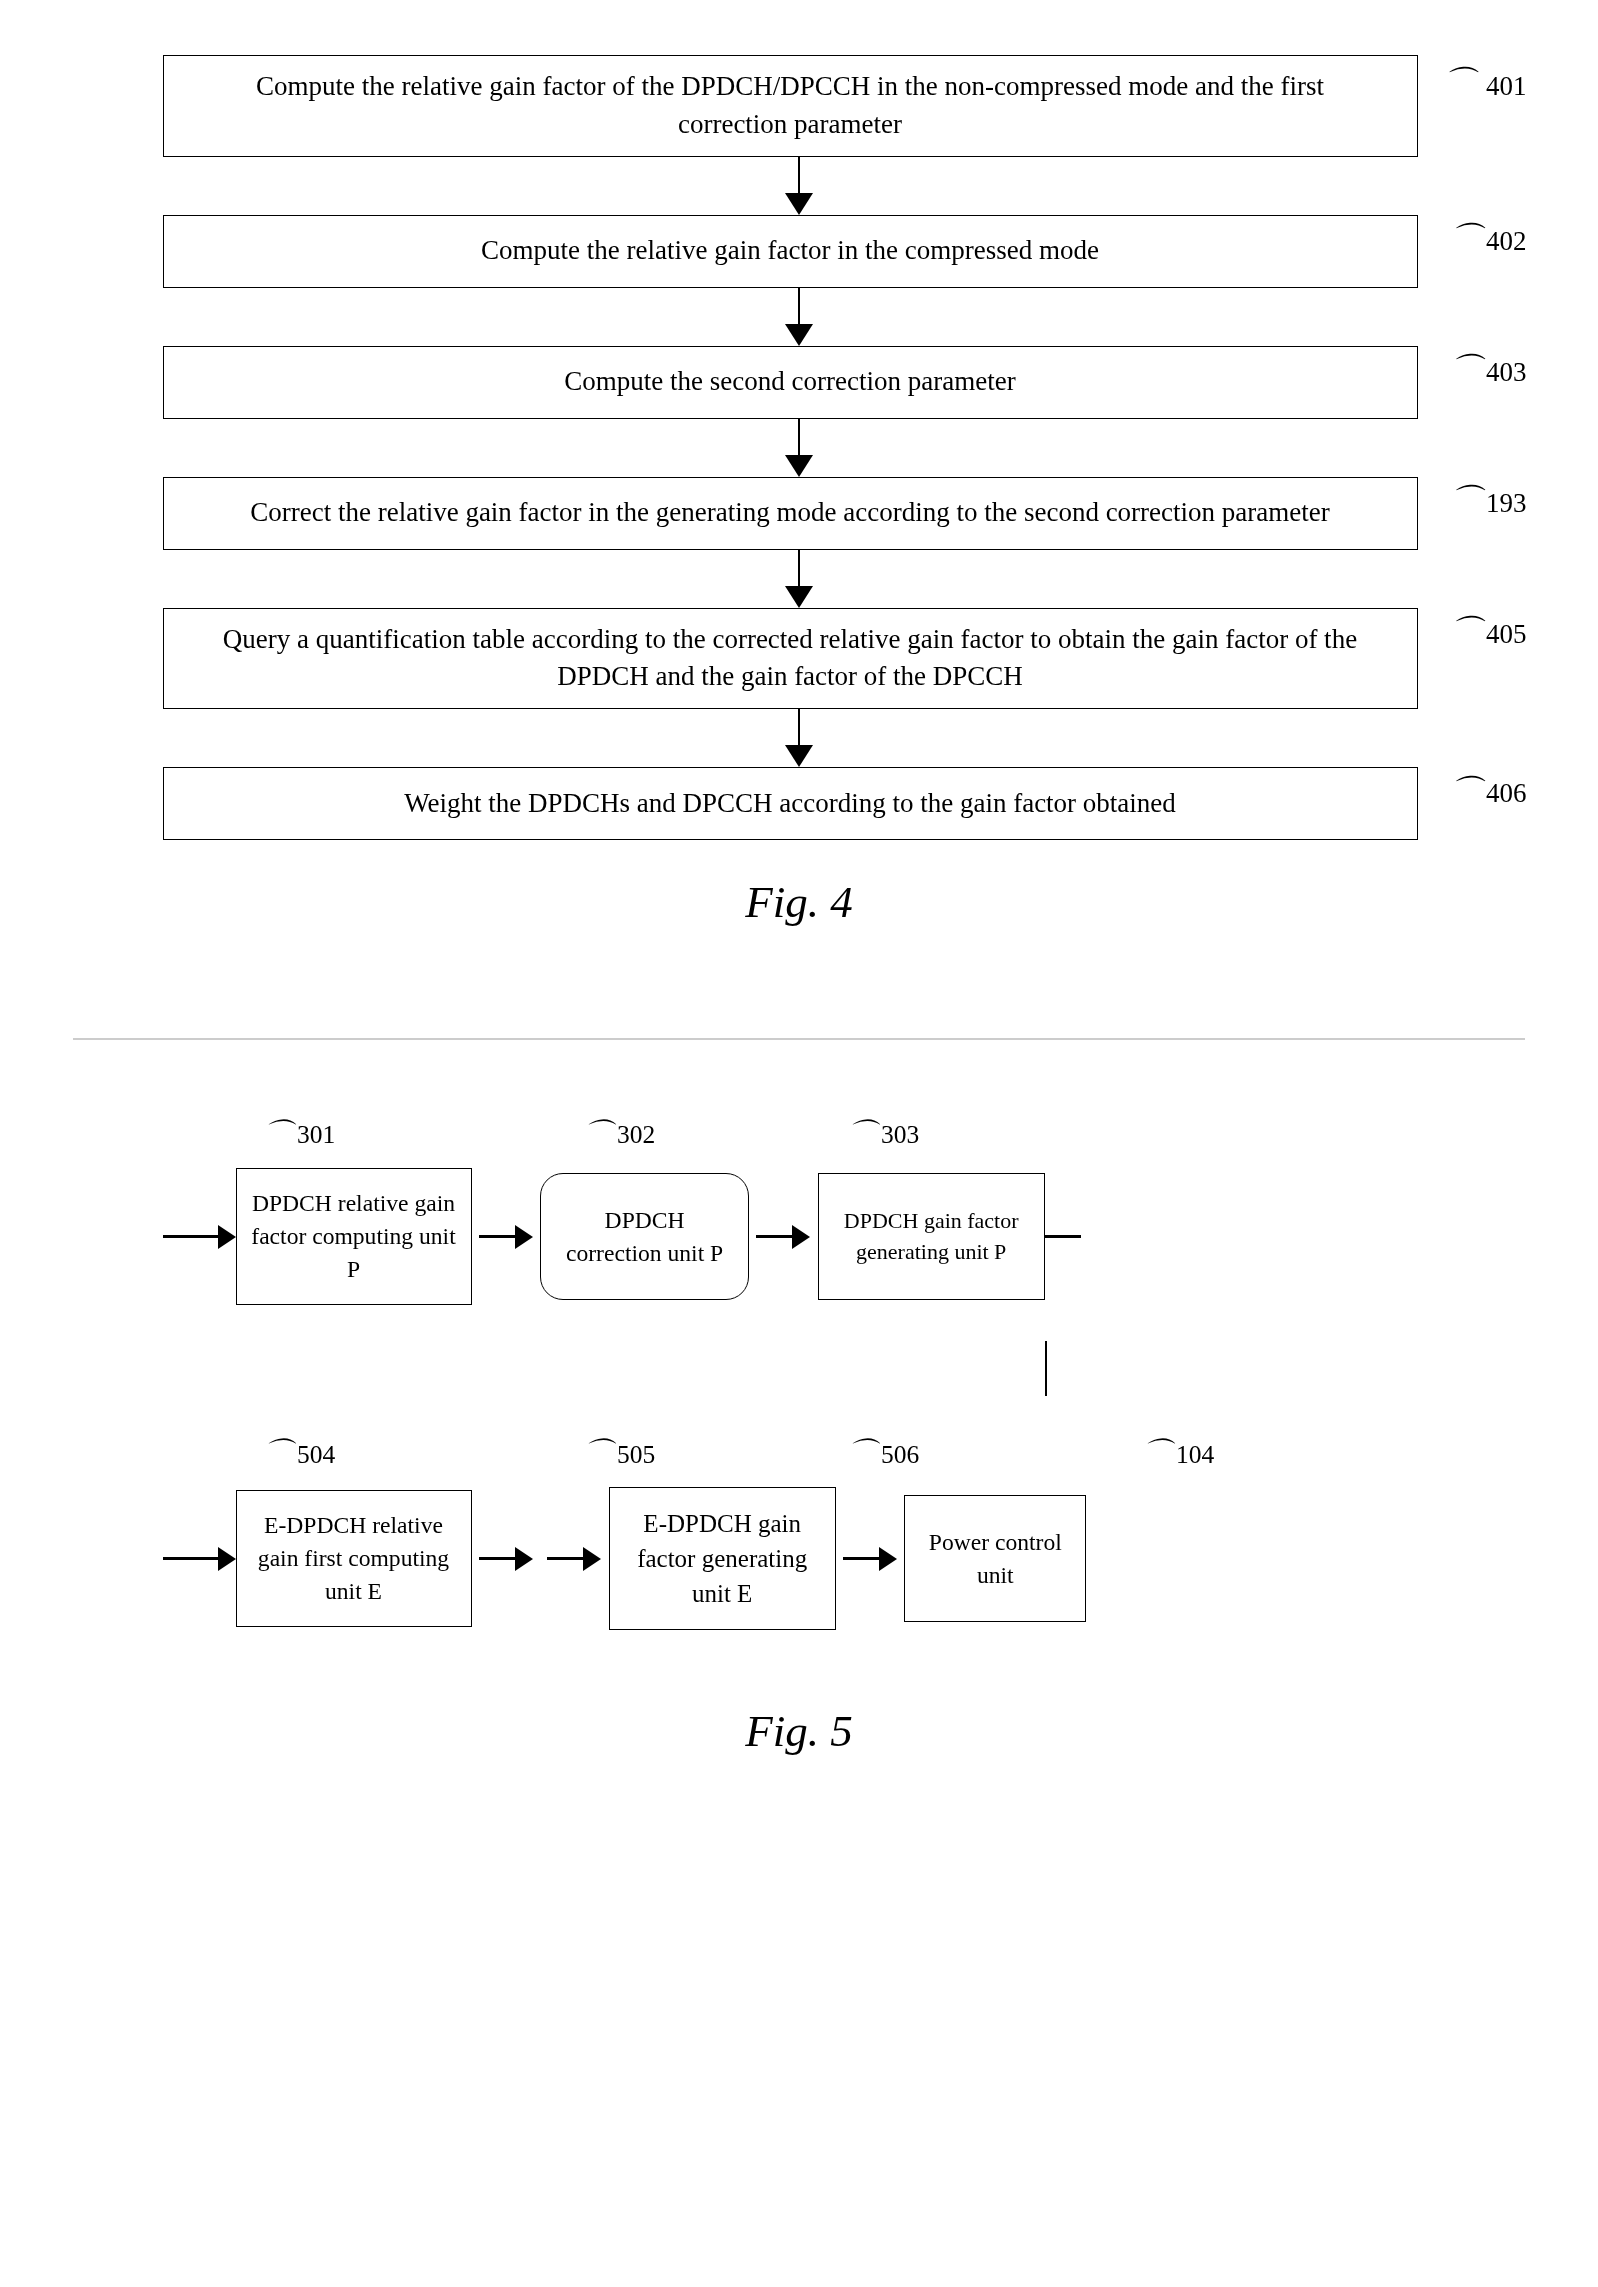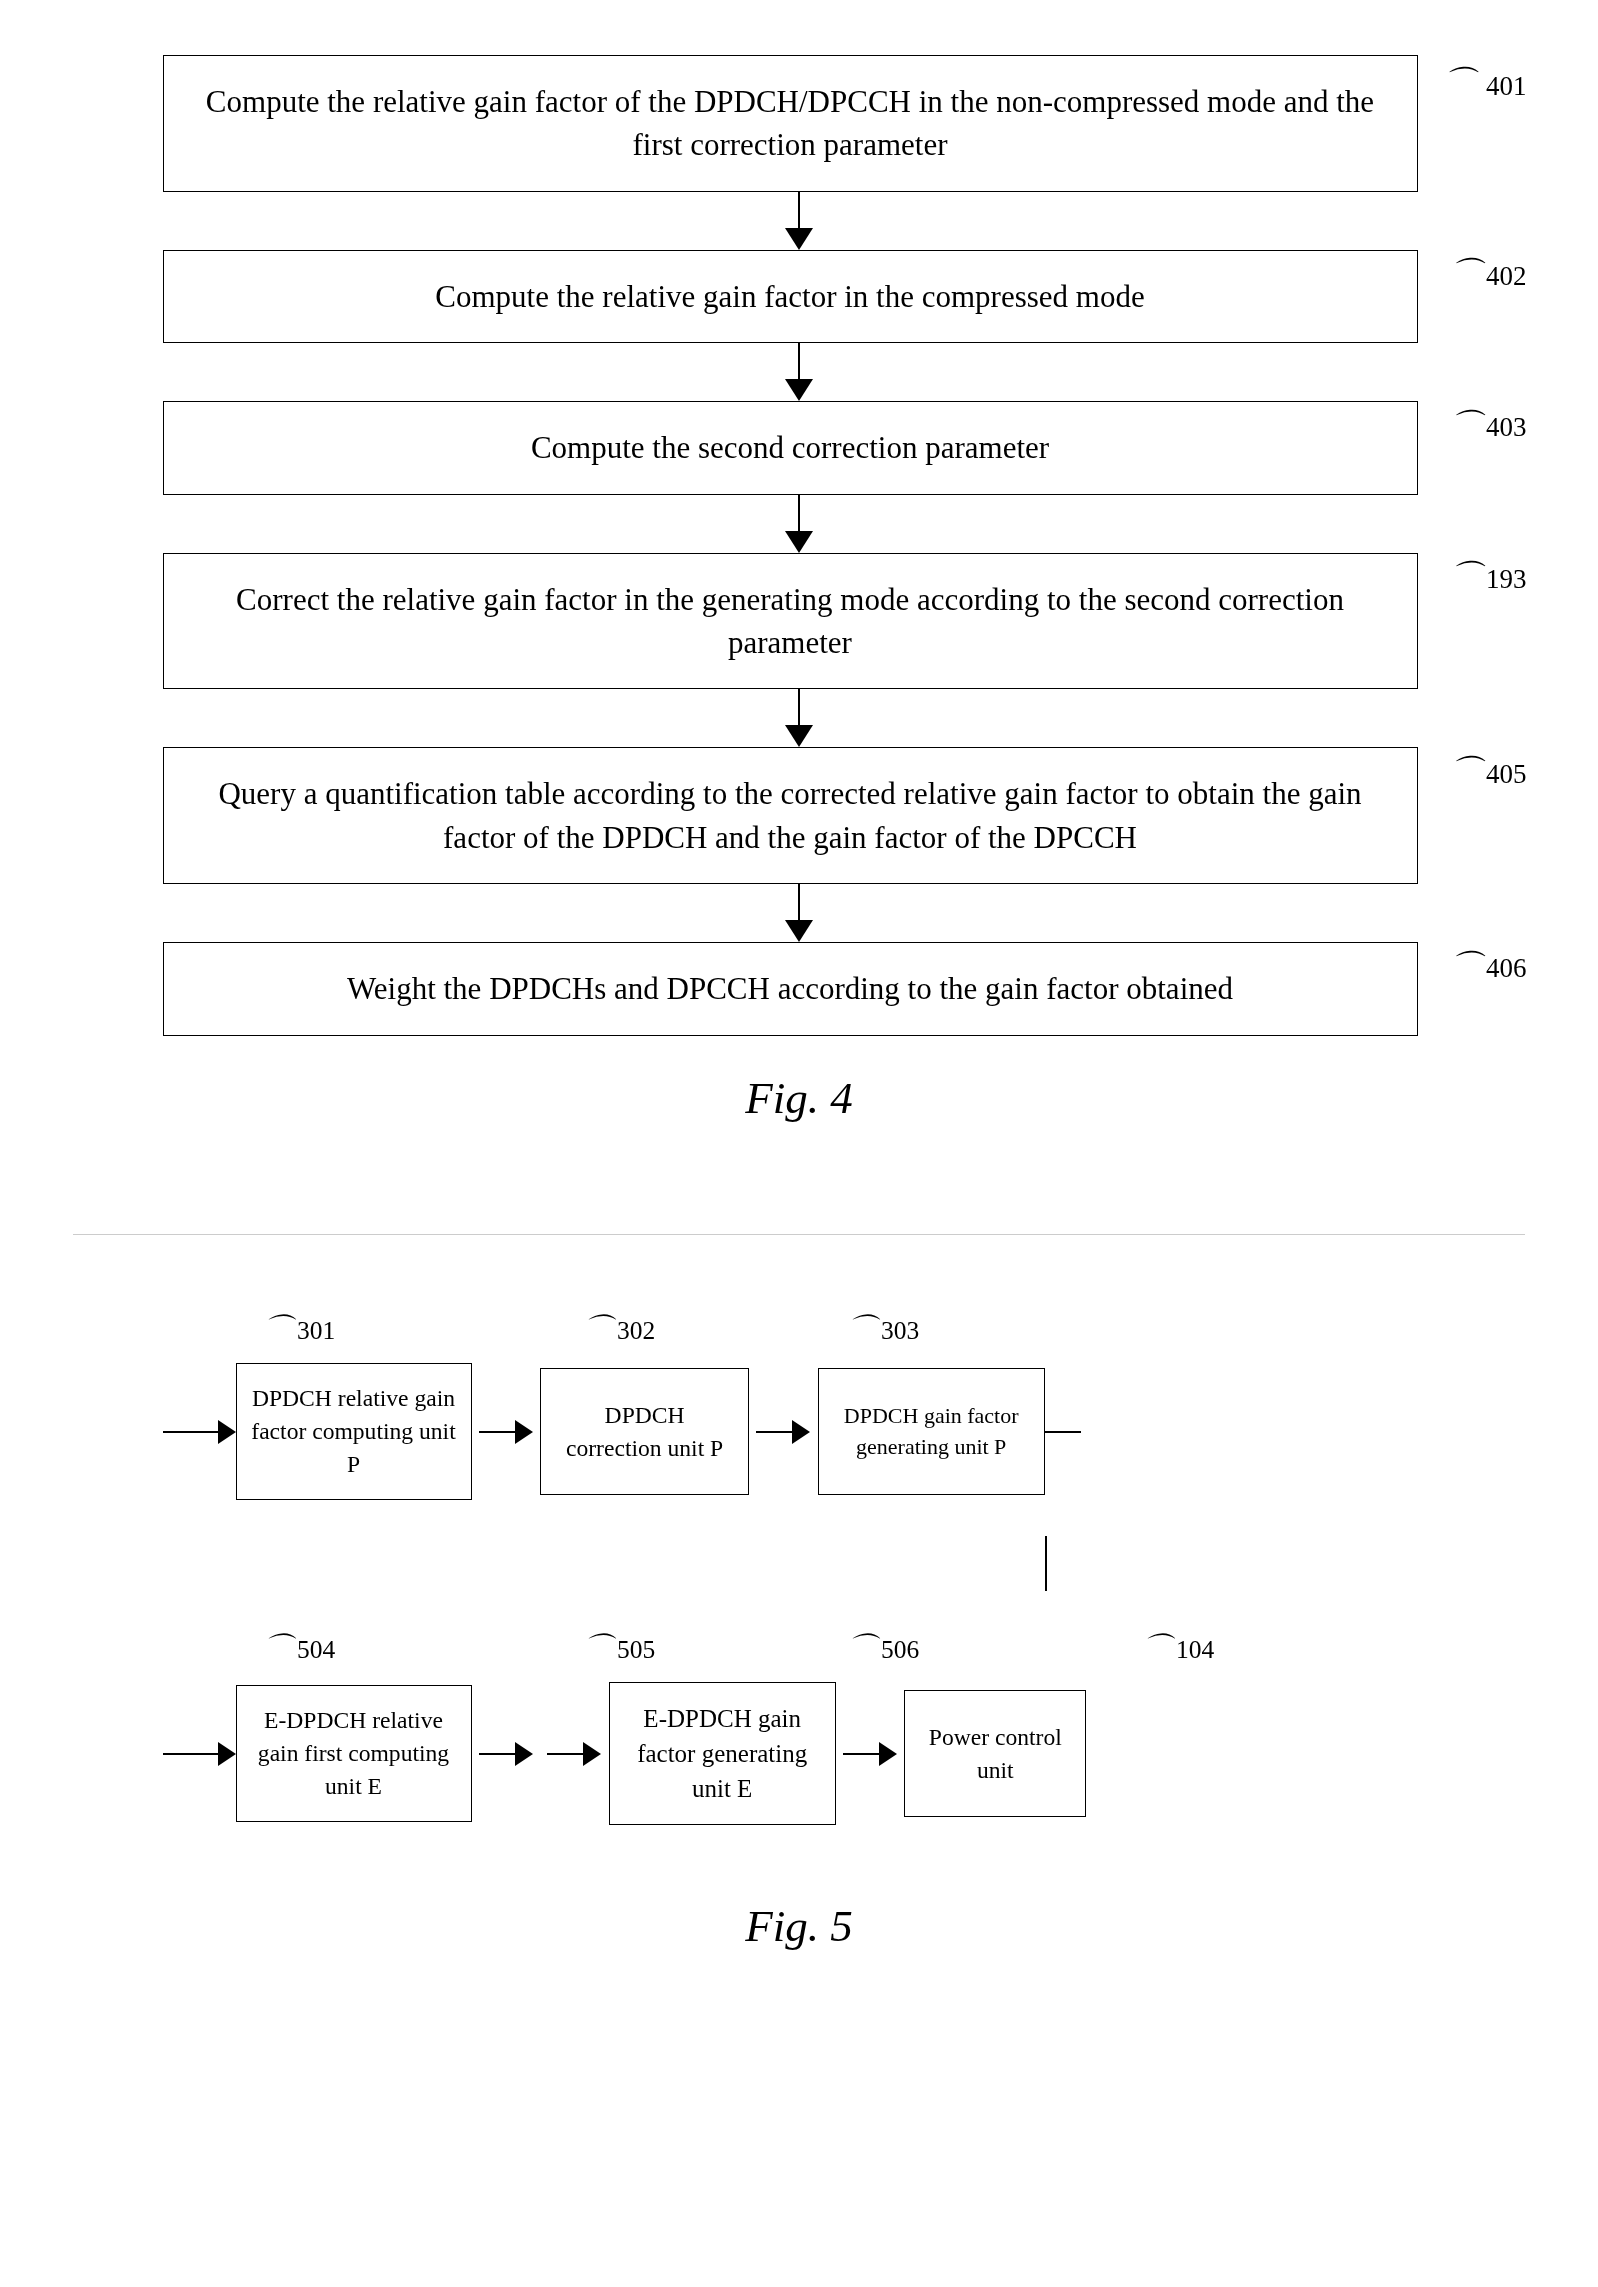--- a/index.html
+++ b/index.html
@@ -40,28 +40,28 @@
 
     .flow-step {
       position: relative;
       width: 100%;
       margin-bottom: 0;
     }
 
     .flow-box {
       border: 1.8px solid #000;
       background: #fff;
-      padding: 24px 36px;
+      padding: 12px 36px;
       text-align: center;
-      font-size: 31px;
+      font-size: 27px;
       line-height: 1.4;
       width: 1255px;
       min-height: 73px;
       display: flex;
-      align-items: flex-end;
+      align-items: center;
       justify-content: center;
     }
 
     .arrow-down {
       width: 0;
       height: 0;
       border-left: 14.5px solid transparent;
       border-right: 14.5px solid transparent;
       border-top: 22px solid #000;
       margin: 0 auto;
@@ -290,21 +290,21 @@
 
         <div class="diag-box" style="width:236px; min-height:127px; font-size:23.6px;">
           <span>DPDCH relative gain factor computing unit P</span>
         </div>
 
         <div class="diag-arrow-right">
           <div class="arrow-right-line" style="width:36px;"></div>
           <div class="arrow-right-head"></div>
         </div>
 
-        <div class="diag-box" style="width:209px; min-height:127px; font-size:23.6px;">
+        <div class="diag-box" style="width:209px; min-height:127px; font-size:23.6px;border-radius:23px;">
           <span>DPDCH correction unit P</span>
         </div>
 
         <div class="diag-arrow-right">
           <div class="arrow-right-line" style="width:36px;"></div>
           <div class="arrow-right-head"></div>
         </div>
 
         <div class="diag-box" style="width:227px; min-height:127px; font-size:22px;">
           <span>DPDCH gain factor generating unit P</span>

